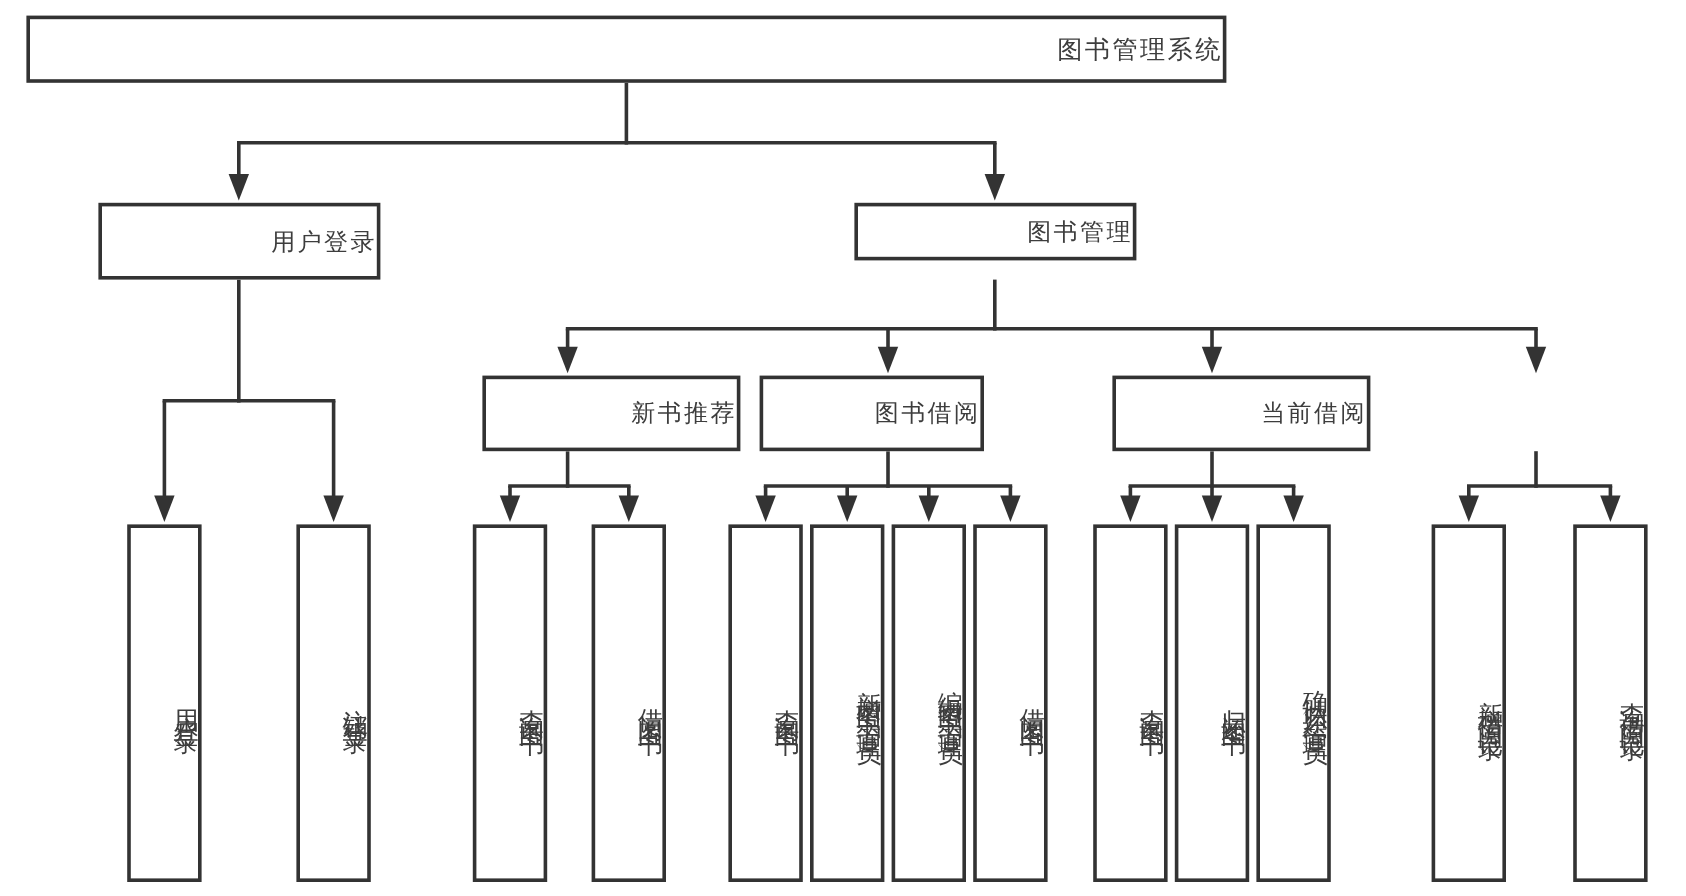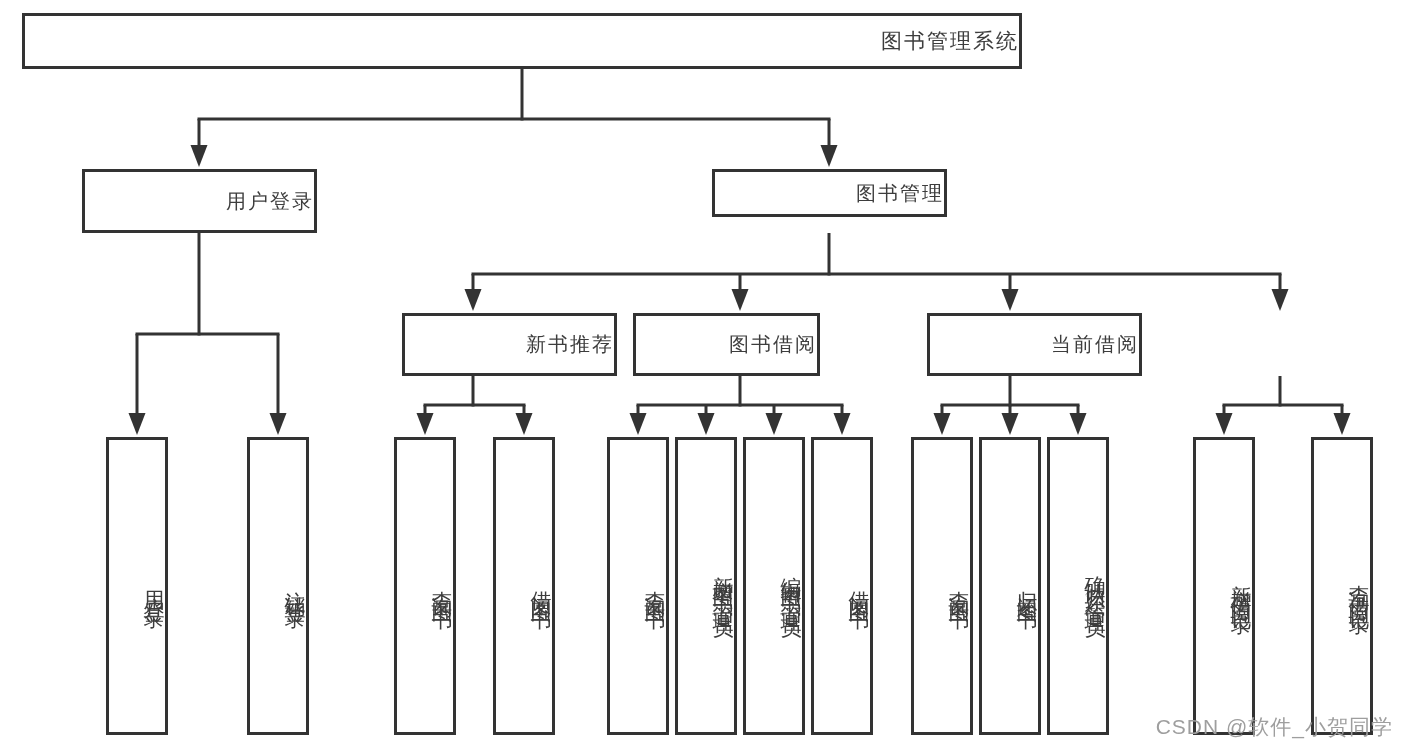--- a/index.html
+++ b/index.html
@@ -181,15 +181,14 @@
     <span>确认归还（管理员）</span>
   </div>
 
   <div class="node node-v" style="left:1193px;top:437px;width:62px;height:298px;">
     <span>新增借阅记录</span>
   </div>
   <div class="node node-v" style="left:1311px;top:437px;width:62px;height:298px;">
     <span>查询借阅记录</span>
   </div>
 
-  <div class="watermark">CSDN @软件_小贺同学</div>
 
 </main>
 
 </body></html>

